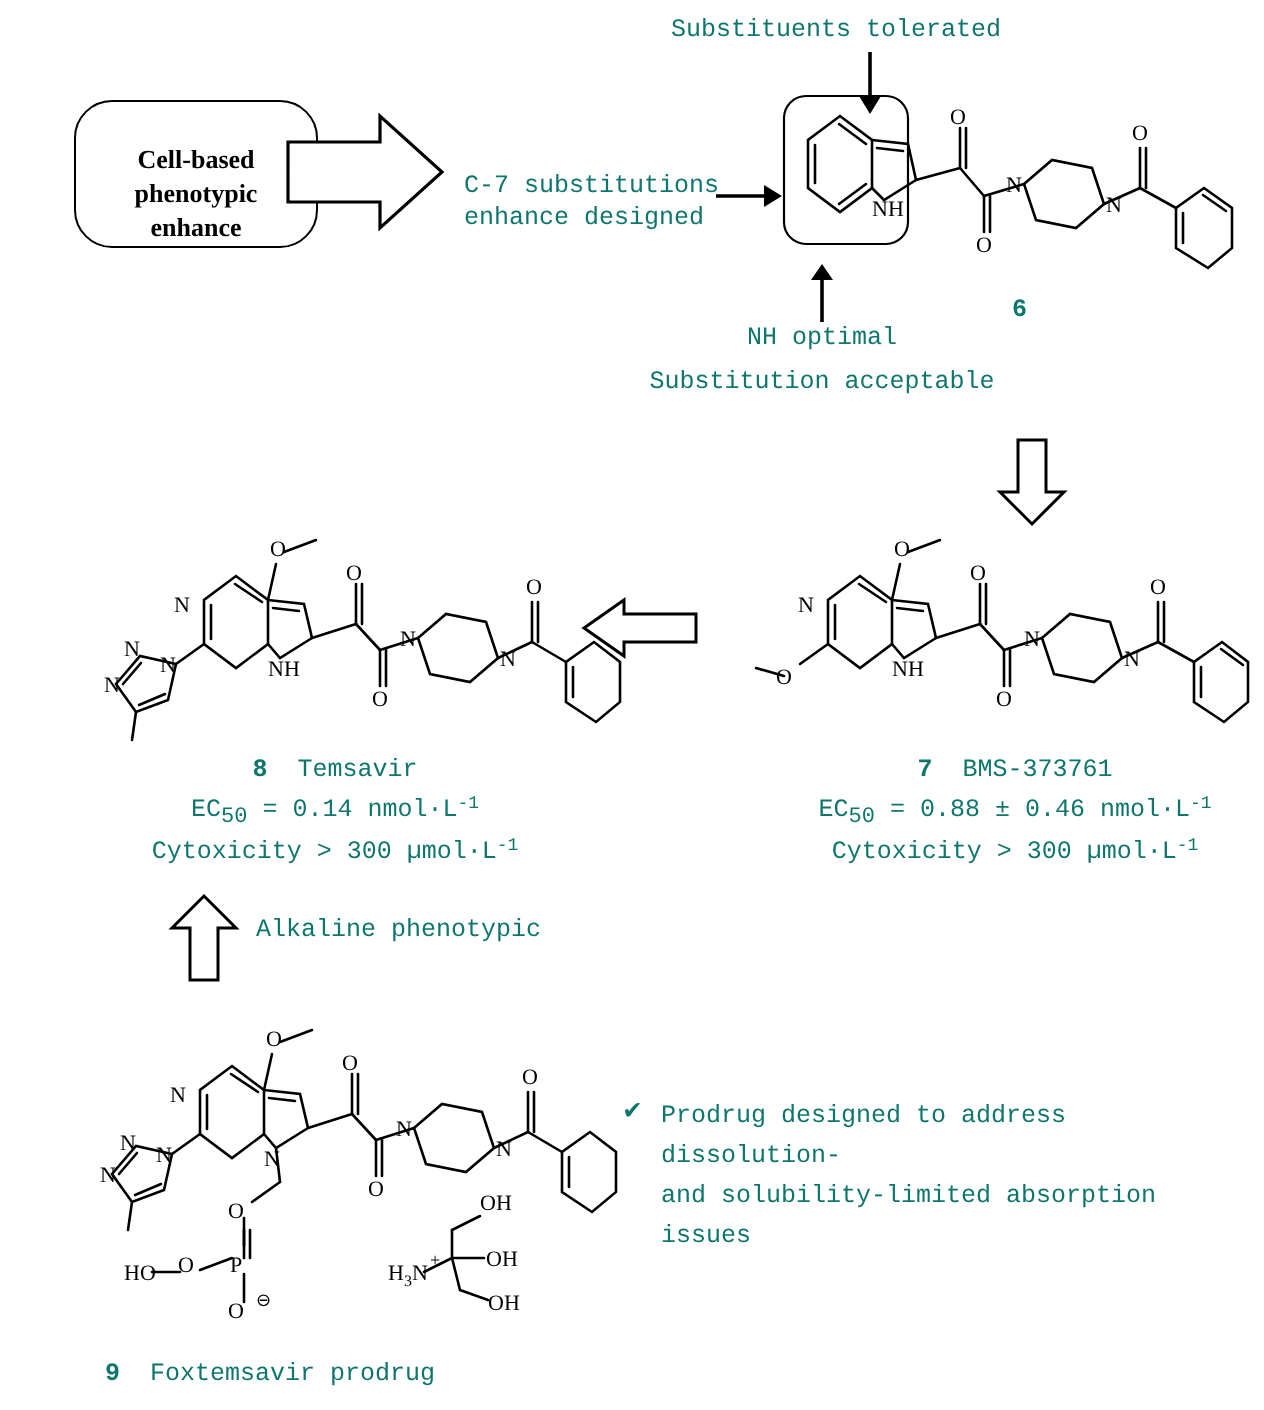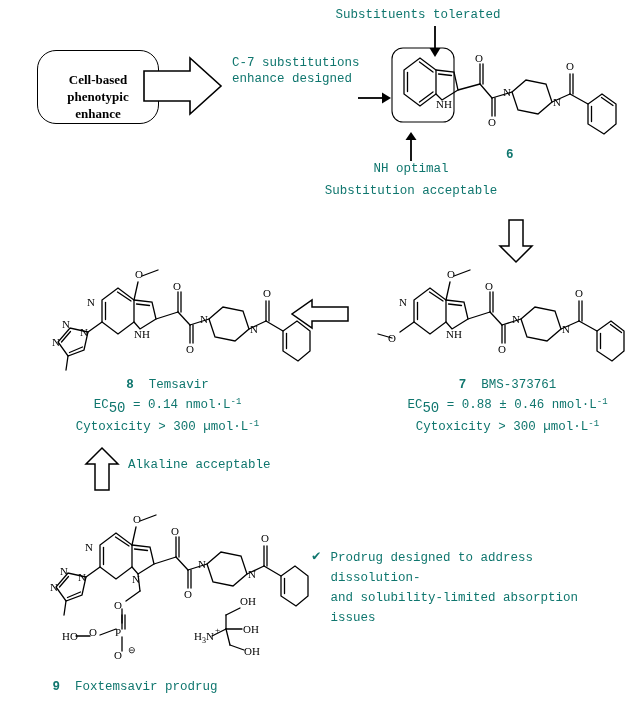--- a/index.html
+++ b/index.html
@@ -20,21 +20,21 @@
   }
   .abs { position: absolute; }
   .txt {
     font-family: Liberation Mono, monospace;
     font-size: 12.5px;
     line-height: 1.25;
     color: #0f766e;
     white-space: nowrap;
   }
   .txt.center { text-align: center; }
-  .sub { font-size: 14px; vertical-align: -0.25em; }
+  .sub { font-size: 11px; vertical-align: -0.25em; }
   .sup { font-size: 9px; vertical-align: 0.45em; }
 
   
   #screen-box {
     left: 16px; top: 50px;
     width: 120px; height: 72px;
     border: 1.6px solid #000;
     border-radius: 19px;
     display: flex;
     align-items: flex-end;
@@ -68,21 +68,21 @@
       <div><span>enhance</span></div>
     </div>
   </div>
 
   <div class="abs harrow" style="left:142px; top:55px;">
     <svg width="82" height="62" viewBox="0 0 82 62">
       <polygon points="2,16 48,16 48,3 79,31 48,59 48,46 2,46" fill="#ffffff" stroke="#000000" stroke-width="1.6" stroke-linejoin="miter"></polygon>
     </svg>
   </div>
 
-  <div class="abs txt center" style="left:232px; top:56px; width:120px;">
+  <div class="abs txt center" style="left:232px; top:86px; width:120px;">
     <div>C-7 substitutions</div>
     <div>enhance designed</div>
   </div>
 
   <div class="abs" style="left:358px; top:91px;">
     <svg width="34" height="14" viewBox="0 0 34 14">
       <line x1="0" y1="7" x2="24" y2="7" stroke="#000" stroke-width="1.8"></line>
       <polygon points="24,1.5 33,7 24,12.5" fill="#000"></polygon>
     </svg>
   </div>
@@ -293,21 +293,21 @@
       <span>Cytoxicity &gt; 300 µmol·L</span><span class="sup">-1</span>
     </div>
   </div>
 
   <div class="abs varrow" style="left:84px; top:446px;">
     <svg width="36" height="46" viewBox="0 0 36 46">
       <polygon points="18,2 34,18 25,18 25,44 11,44 11,18 2,18" fill="#ffffff" stroke="#000" stroke-width="1.5" stroke-linejoin="miter"></polygon>
     </svg>
   </div>
   <div class="abs txt" style="left:128px; top:458px;">
-    <span>Alkaline acceptable</span>
+    <span>Alkaline phenotypic</span>
   </div>
 
   <div class="chem" style="left:44px; top:505px;">
     <svg width="270" height="170" viewBox="0 0 270 170">
       <g fill="none" stroke="#000" stroke-width="1.3" stroke-linecap="round">
 
         <polygon points="56,40 56,62 72,74 88,62 88,40 72,28"></polygon>
         <line x1="59.5" y1="42.5" x2="59.5" y2="59.5"></line>
         <line x1="71.5" y1="32.0" x2="85.0" y2="41.0"></line>
         <polyline points="88,40 106,42 110,59 94,69 88,62"></polyline>

